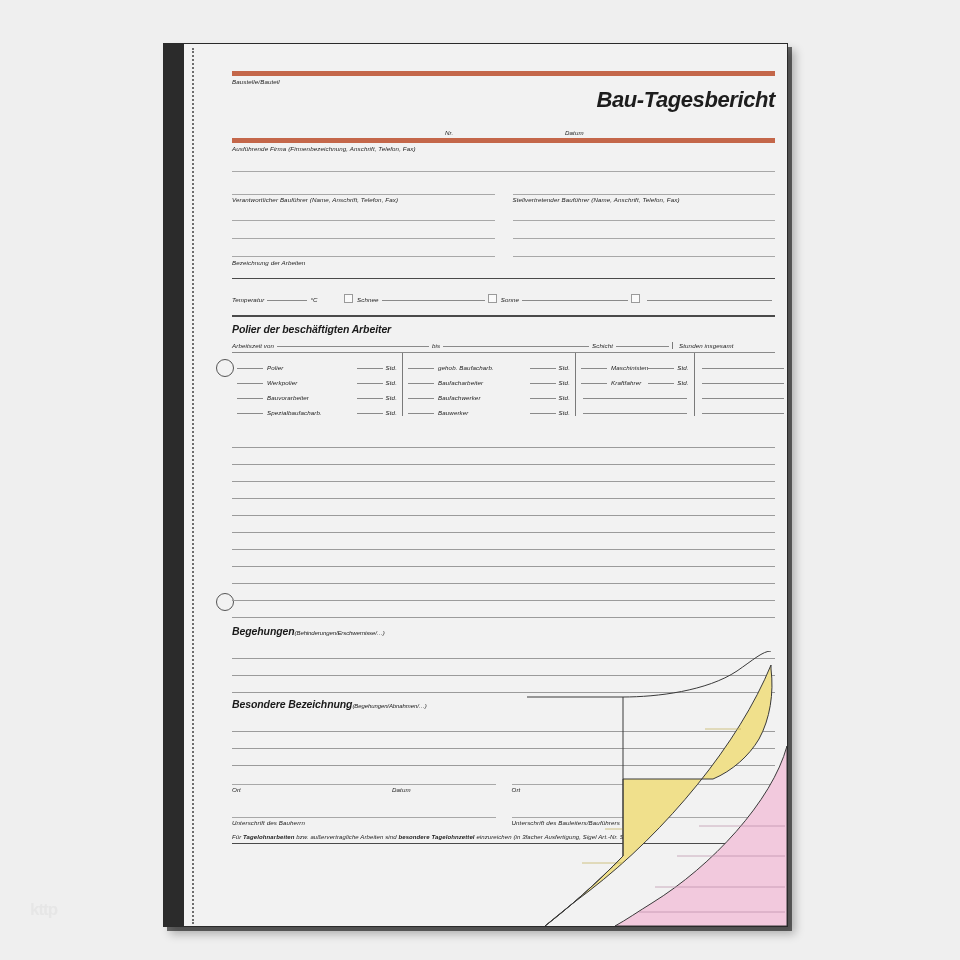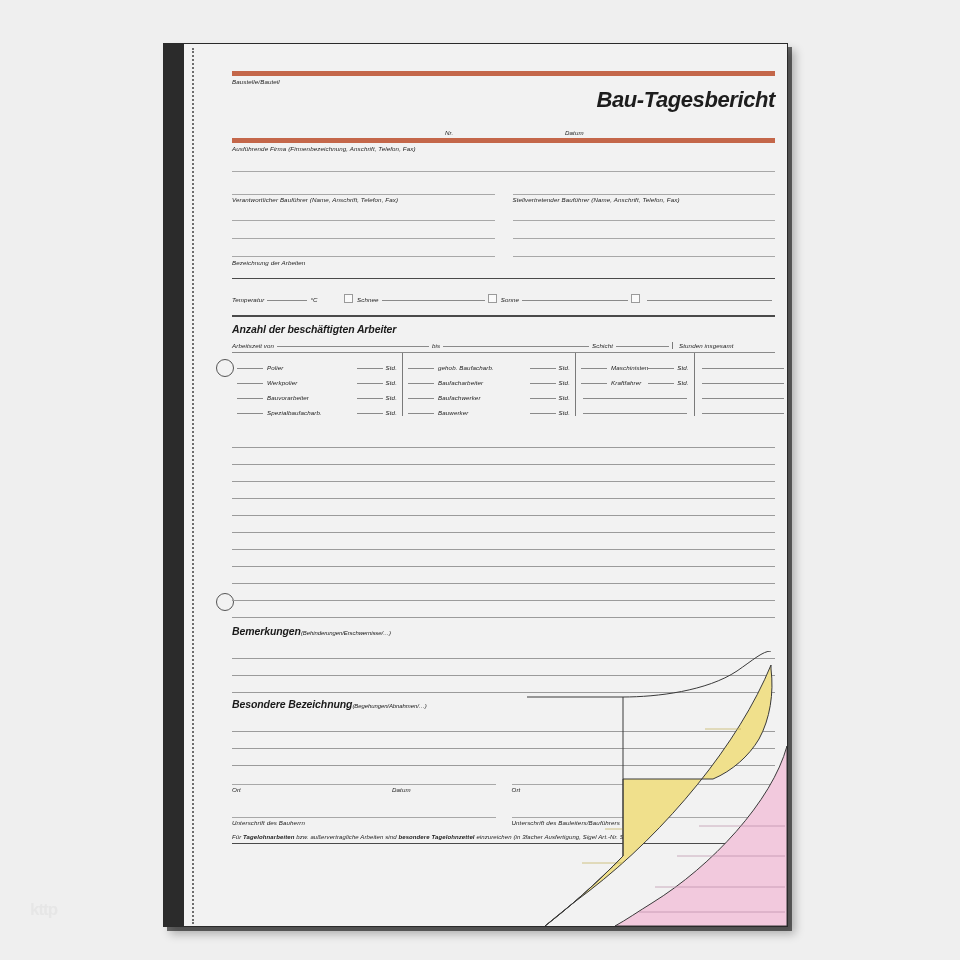--- a/index.html
+++ b/index.html
@@ -196,21 +196,21 @@
         <span class="cb"></span>
         <span class="lbl"></span>
         <span class="ln"></span>
       </div>
     </div>
 
     <div style="height:12px;"></div>
     <div class="rule dark"></div>
 
     <div style="height:6px;"></div>
-    <div class="sec-head">Anzahl der beschäftigten Arbeiter</div>
+    <div class="sec-head">Polier der beschäftigten Arbeiter</div>
 
     <div class="row" style="margin-top:7px;">
       <div style="flex:0 0 200px;display:flex;align-items:flex-end;">
         <span class="lbl">Arbeitszeit von</span>
         <span class="ln"></span>
       </div>
       <div style="flex:0 0 160px;display:flex;align-items:flex-end;">
         <span class="lbl">bis</span>
         <span class="ln"></span>
       </div>
@@ -328,21 +328,21 @@
       <div class="l" style="height:16px;"></div>
       <div class="l" style="height:16px;"></div>
       <div class="l" style="height:16px;"></div>
       <div class="l" style="height:16px;"></div>
       <div class="l" style="height:16px;"></div>
       <div class="l" style="height:16px;"></div>
     </div>
 
     <div style="height:7px;"></div>
     <div class="sec-head">
-      <span>Bemerkungen</span><span class="sub">(Behinderungen/Erschwernisse/…)</span>
+      <span>Begehungen</span><span class="sub">(Behinderungen/Erschwernisse/…)</span>
     </div>
     <div class="lines" style="margin-top:5px;">
       <div class="l" style="height:16px;"></div>
       <div class="l" style="height:16px;"></div>
       <div class="l" style="height:16px;"></div>
     </div>
 
     <div style="height:5px;"></div>
     <div class="sec-head">
       <span>Besondere Bezeichnung</span><span class="sub">(Begehungen/Abnahmen/…)</span>

